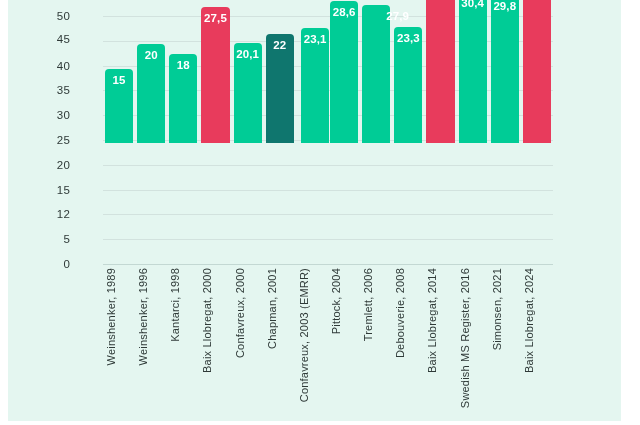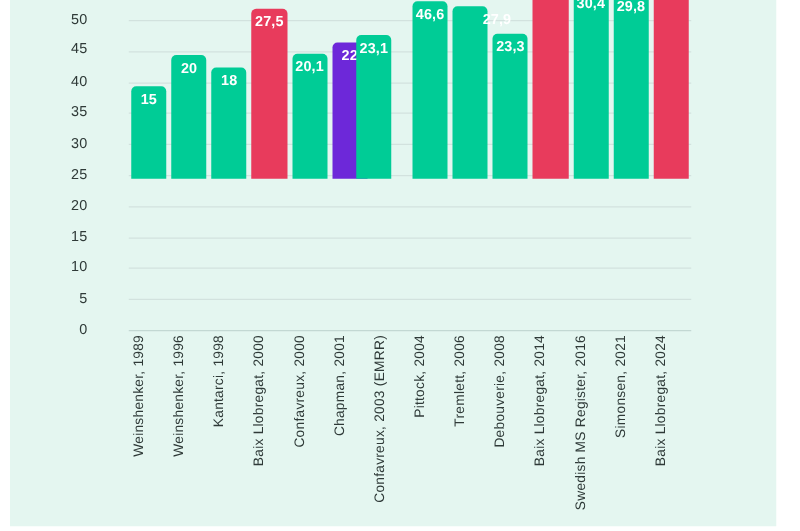--- a/index.html
+++ b/index.html
@@ -100,21 +100,21 @@
   }
 </style>
 </head>
 <body>
 
 <div id="chart-root">
 
   <div id="ylabels">
       <div class="ytick" style="top: 264px;">0</div>
       <div class="ytick" style="top: 239.2px;">5</div>
-      <div class="ytick" style="top: 214.4px;">10</div>
+      <div class="ytick" style="top: 214.4px;">12</div>
       <div class="ytick" style="top: 189.6px;">15</div>
       <div class="ytick" style="top: 164.8px;">20</div>
       <div class="ytick" style="top: 140px;">25</div>
       <div class="ytick" style="top: 115.2px;">30</div>
       <div class="ytick" style="top: 90.4px;">35</div>
       <div class="ytick" style="top: 65.6px;">40</div>
       <div class="ytick" style="top: 39px;">45</div>
       <div class="ytick" style="top: 16px;">50</div>
     </div>
 
@@ -141,28 +141,28 @@
       </div>
       <div class="bar" title="Kantarci, 1998: 18" style="left: 66.2857px; width: 28.1429px; height: 89.28px; background: rgb(0, 204, 150);">
         <span class="vlabel" style="color: rgb(255, 255, 255);">18</span>
       </div>
       <div class="bar" title="Baix Llobregat, 2000: 27,5" style="left: 98.4286px; width: 28.1429px; height: 136.4px; background: rgb(232, 59, 92);">
         <span class="vlabel" style="color: rgb(255, 255, 255);">27,5</span>
       </div>
       <div class="bar" title="Confavreux, 2000: 20,1" style="left: 130.571px; width: 28.1429px; height: 99.696px; background: rgb(0, 204, 150);">
         <span class="vlabel" style="color: rgb(255, 255, 255); text-align: center;">20,1</span>
       </div>
-      <div class="bar" title="Chapman, 2001: 22" style="left: 162.714px; width: 28.1429px; height: 109.12px; background: #6d28d9;">
+      <div class="bar" title="Chapman, 2001: 22" style="left: 162.714px; width: 28.1429px; height: 109.12px; background: #0f766e;">
         <span class="vlabel" style="color: rgb(255, 255, 255);">22</span>
       </div>
-      <div class="bar" title="Confavreux, 2003 (EMRR): 23,1" style="left: 182px; width: 28.1429px; height: 114.576px; background: rgb(0, 204, 150);">
+      <div class="bar" title="Confavreux, 2003 (EMRR): 23,1" style="left: 198px; width: 28.1429px; height: 114.576px; background: rgb(0, 204, 150);">
         <span class="vlabel" style="color: rgb(255, 255, 255);">23,1</span>
       </div>
       <div class="bar" title="Pittock, 2004: 28,6" style="left: 227px; width: 28.1429px; height: 141.856px; background: rgb(0, 204, 150);">
-        <span class="vlabel" style="color: rgb(255, 255, 255);">46,6</span>
+        <span class="vlabel" style="color: rgb(255, 255, 255);">28,6</span>
       </div>
       <div class="bar" title="Tremlett, 2006: 27,9" style="left: 259.143px; width: 28.1429px; height: 138.384px; background: rgb(0, 204, 150);">
         <span class="vlabel" style="color: rgb(255, 255, 255); padding-left: 24px;">27,9</span>
       </div>
       <div class="bar" title="Debouverie, 2008: 23,3" style="left: 291.286px; width: 28.1429px; height: 115.568px; background: rgb(0, 204, 150);">
         <span class="vlabel" style="color: rgb(255, 255, 255);">23,3</span>
       </div>
       <div class="bar" title="Baix Llobregat, 2014: 37,4" style="left: 323.429px; width: 28.1429px; height: 185.504px; background: rgb(232, 59, 92);"></div>
       <div class="bar" title="Swedish MS Register, 2016: 30,4" style="left: 355.571px; width: 28.1429px; height: 150.784px; background: rgb(0, 204, 150);">
         <span class="vlabel" style="color: rgb(255, 255, 255);">30,4</span>

